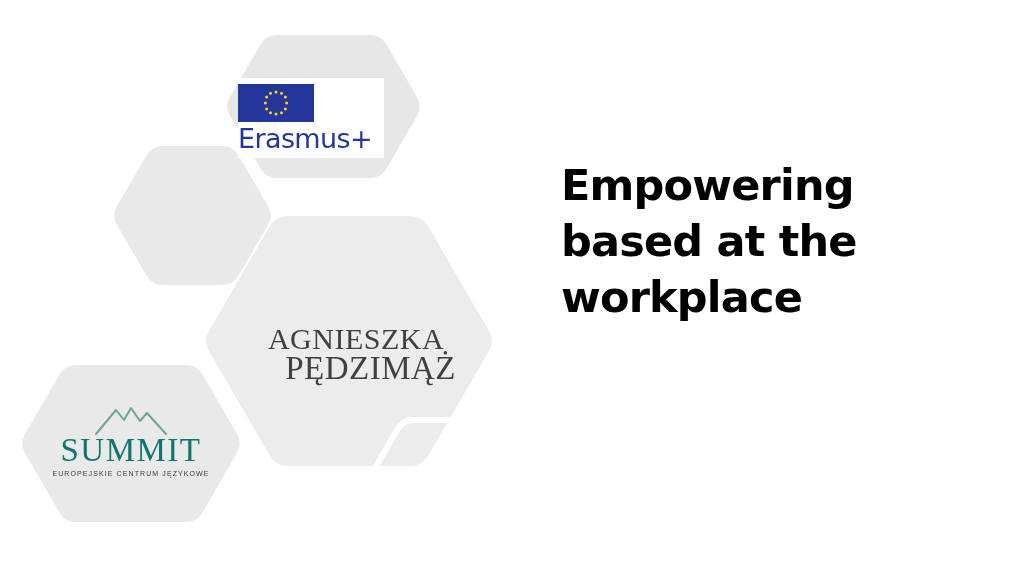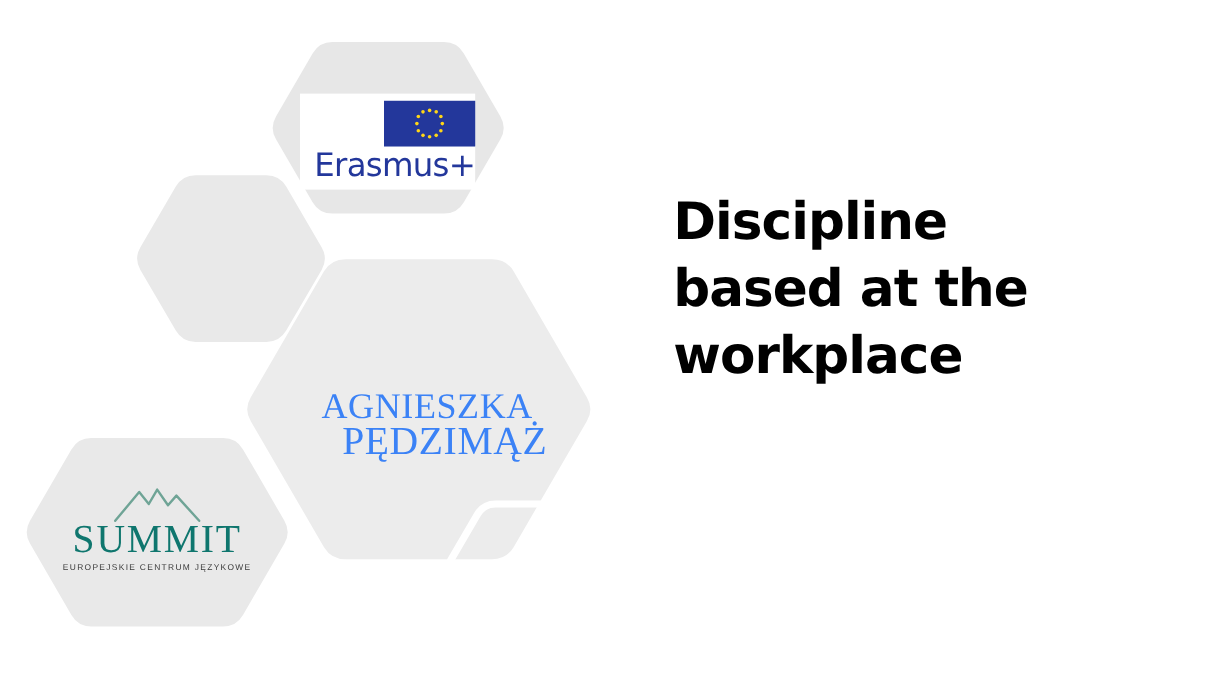--- a/index.html
+++ b/index.html
@@ -29,28 +29,28 @@
   }
   .hex-cluster svg {
     display: block;
     width: 560px;
     height: 576px;
   }
 
   
   .erasmus-logo {
     position: absolute;
-    left: 250px;
+    left: 238px;
     top: 78px;
     width: 146px;
     height: 80px;
     background: #ffffff;
     display: flex;
     flex-direction: column;
-    align-items: flex-end;
+    align-items: flex-start;
     justify-content: center;
   }
   .eu-flag {
     width: 76px;
     height: 38px;
     background: #23379B;
     position: relative;
   }
   .eu-flag svg {
     display: block;
@@ -67,21 +67,21 @@
     margin-top: 3px;
   }
 
   
   .ap-logo {
     position: absolute;
     left: 256px;
     top: 325px;
     width: 200px;
     text-align: center;
-    color: #3b82f6;
+    color: #404040;
     font-family: "Liberation Serif", serif;
     line-height: 0.92;
     letter-spacing: 0.5px;
   }
   .ap-line1 { font-size: 30px; }
   .ap-line2 { font-size: 33px; text-align: right; }
 
   
   .summit-logo {
     position: absolute;
@@ -249,19 +249,19 @@
       <svg viewBox="0 0 74 36" xmlns="http://www.w3.org/2000/svg">
         <path d="M2 34 L22 10 L30 20 L37 8 L46 21 L53 13 L72 34" fill="none" stroke="#6FA496" stroke-width="2" stroke-linejoin="round" stroke-linecap="round"></path>
       </svg>
     </div>
     <div class="summit-word">SUMMIT</div>
     <div class="summit-sub">EUROPEJSKIE  CENTRUM  JĘZYKOWE</div>
   </div>
 
   <div class="text-block">
     <h1 class="headline">
-      <span>Discipline</span><br>
+      <span>Empowering</span><br>
       <span>based at the</span><br>
       <span>workplace</span>
     </h1>
   </div>
 
 </div>
 
 </body></html>

